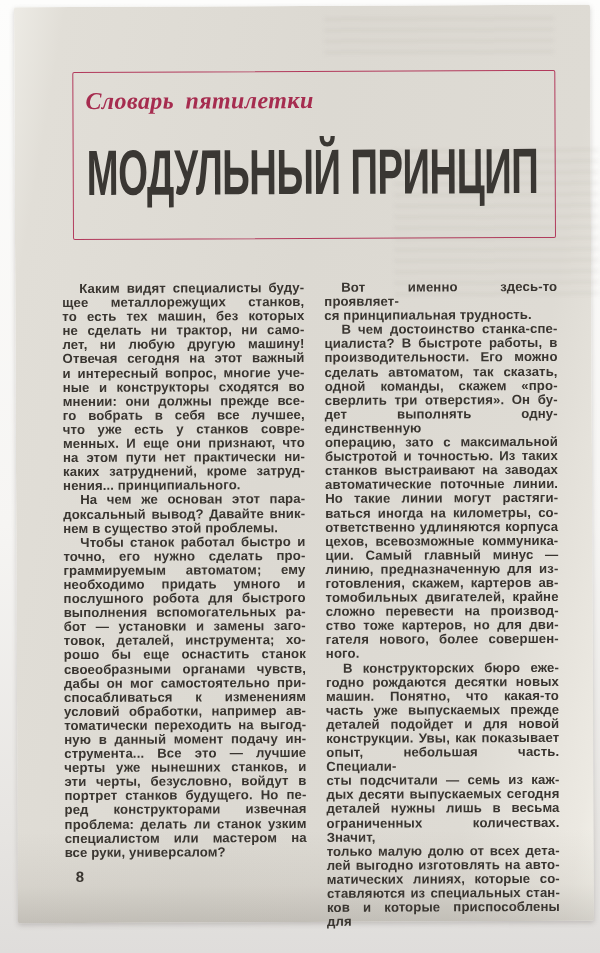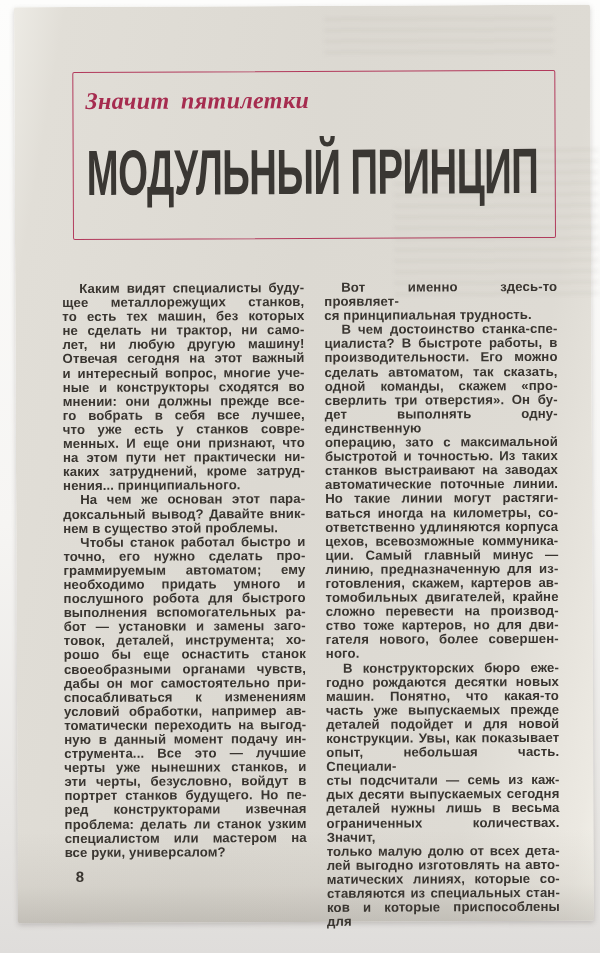--- a/index.html
+++ b/index.html
@@ -77,21 +77,21 @@
     font-size:15px;font-weight:700;color:var(--ink,#393530);
   }
 </style>
 </head>
 <body>
 
 <div class="page">
 
   <div class="header-box">
     <div class="artifact a1"></div>
-    <div class="kicker">Значит пятилетки</div>
+    <div class="kicker">Словарь пятилетки</div>
     <div class="title">МОДУЛЬНЫЙ ПРИНЦИП</div>
   </div>
 
   <div class="artifact a2"></div>
 
   <div class="columns">
     <div class="col left" id="col-left">
         <div class="line ind">Каким видят специалисты буду-</div>
         <div class="line">щее металлорежущих станков,</div>
         <div class="line">то есть тех машин, без которых</div>

